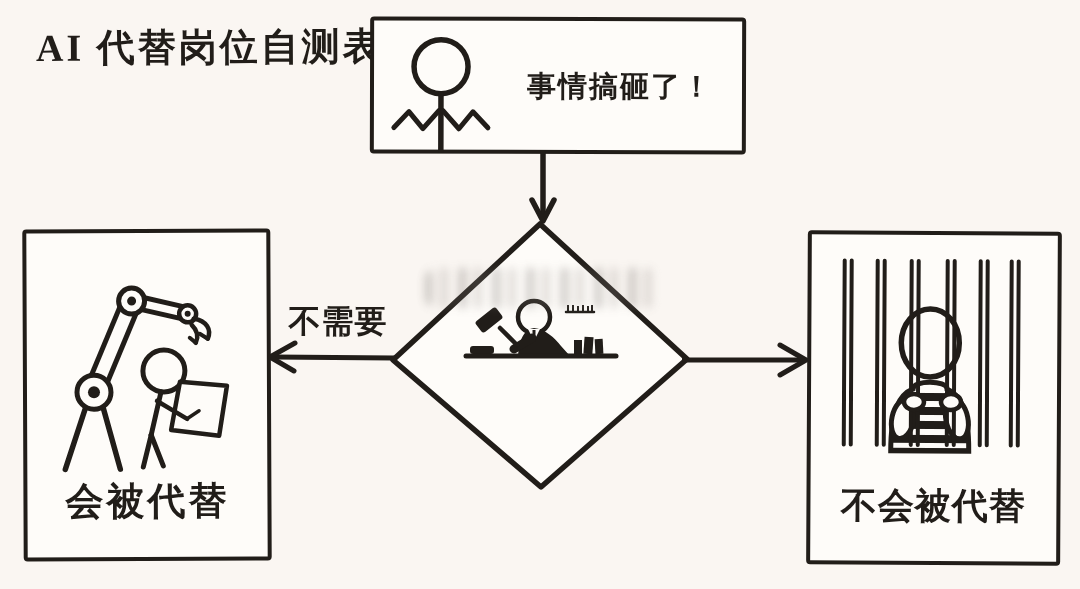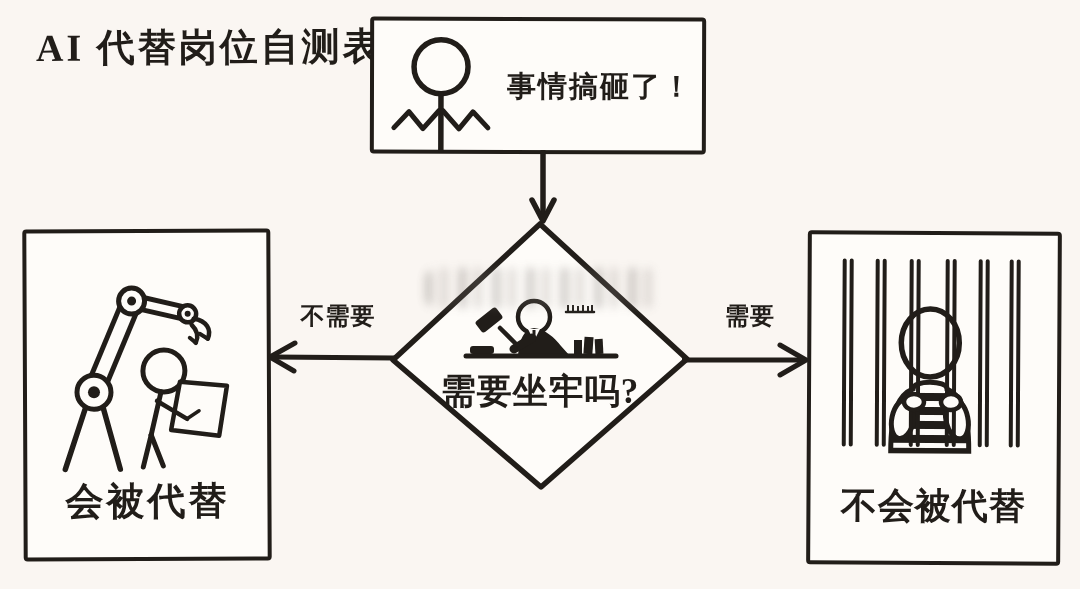--- a/index.html
+++ b/index.html
@@ -22,37 +22,37 @@
     font-size:38px;font-weight:700;letter-spacing:3px;
     transform:rotate(-0.3deg);
     white-space:nowrap;
   }
   .sketch-box{
     position:absolute;
     border:4px solid var(--ink);
     border-radius:4px;
     background:var(--paper);
   }
-  .box-start{left:370px;top:17px;width:336px;height:137px;transform:rotate(0.15deg);}
+  .box-start{left:370px;top:17px;width:376px;height:137px;transform:rotate(0.15deg);}
   .box-left{left:23px;top:229px;width:248px;height:332px;transform:rotate(-0.25deg);}
   .box-right{left:807px;top:231px;width:254px;height:334px;transform:rotate(0.3deg);}
   .abs{position:absolute;}
   .speech-text{
     position:absolute;left:130px;right:6px;top:46px;
     font-size:29px;font-weight:700;letter-spacing:2px;
     text-align:center;white-space:nowrap;
   }
   .question-text{
     position:absolute;left:392px;top:368px;width:296px;
     font-size:35px;font-weight:700;letter-spacing:1px;
     text-align:center;white-space:nowrap;
   }
   .edge-label{
     position:absolute;
-    font-size:24px;font-weight:700;letter-spacing:1px;
+    font-size:32px;font-weight:700;letter-spacing:1px;
     text-align:center;white-space:nowrap;
   }
   .edge-label-no{left:280px;top:300px;width:116px;}
   .edge-label-yes{left:704px;top:300px;width:92px;}
   .outcome-label{
     position:absolute;left:0;right:0;
     font-weight:700;text-align:center;white-space:nowrap;
   }
   .outcome-label-left{top:243px;font-size:38px;letter-spacing:3px;}
   .outcome-label-right{top:247px;font-size:36px;letter-spacing:1px;}
@@ -129,29 +129,27 @@
       <path class="stroke-ink" d="M104,14 L132,14" stroke-width="2.5" stroke-linecap="round"></path>
       <path class="stroke-ink" d="M106,7 L106,14 M111,7 L111,14 M116,8 L116,14 M121,7 L121,14 M126,8 L126,14 M130,7 L130,14" stroke-width="2"></path>
     </g>
     <g>
       <path class="stroke-ink" d="M4,58 L154,58" stroke-width="5" stroke-linecap="round"></path>
     </g>
   </svg>
 
   <div class="blur-smear"></div>
 
-  <div class="question-text">需要坐牢吗?</div>
 
   <div class="edge-label edge-label-no">不需要</div>
   <svg class="abs" style="left:264px;top:336px" width="134" height="44" viewBox="0 0 134 44">
     <path class="stroke-ink" d="M130,22 L10,21" stroke-width="5" stroke-linecap="round"></path>
     <path class="stroke-ink" d="M31,7 L6,21 L30,35" stroke-width="5" stroke-linecap="round" stroke-linejoin="round"></path>
   </svg>
 
-  <div class="edge-label edge-label-yes">需要</div>
   <svg class="abs" style="left:682px;top:338px" width="130" height="44" viewBox="0 0 130 44">
     <path class="stroke-ink" d="M2,22 L120,22" stroke-width="5" stroke-linecap="round"></path>
     <path class="stroke-ink" d="M98,7 L124,22 L98,37" stroke-width="5" stroke-linecap="round" stroke-linejoin="round"></path>
   </svg>
 
   <div class="sketch-box box-left">
     <svg class="abs" style="left:20px;top:40px" width="220" height="200" viewBox="0 0 220 200">
       <g>
 
         <path class="stroke-ink" d="M93,32 L55,122" stroke-width="5"></path>

